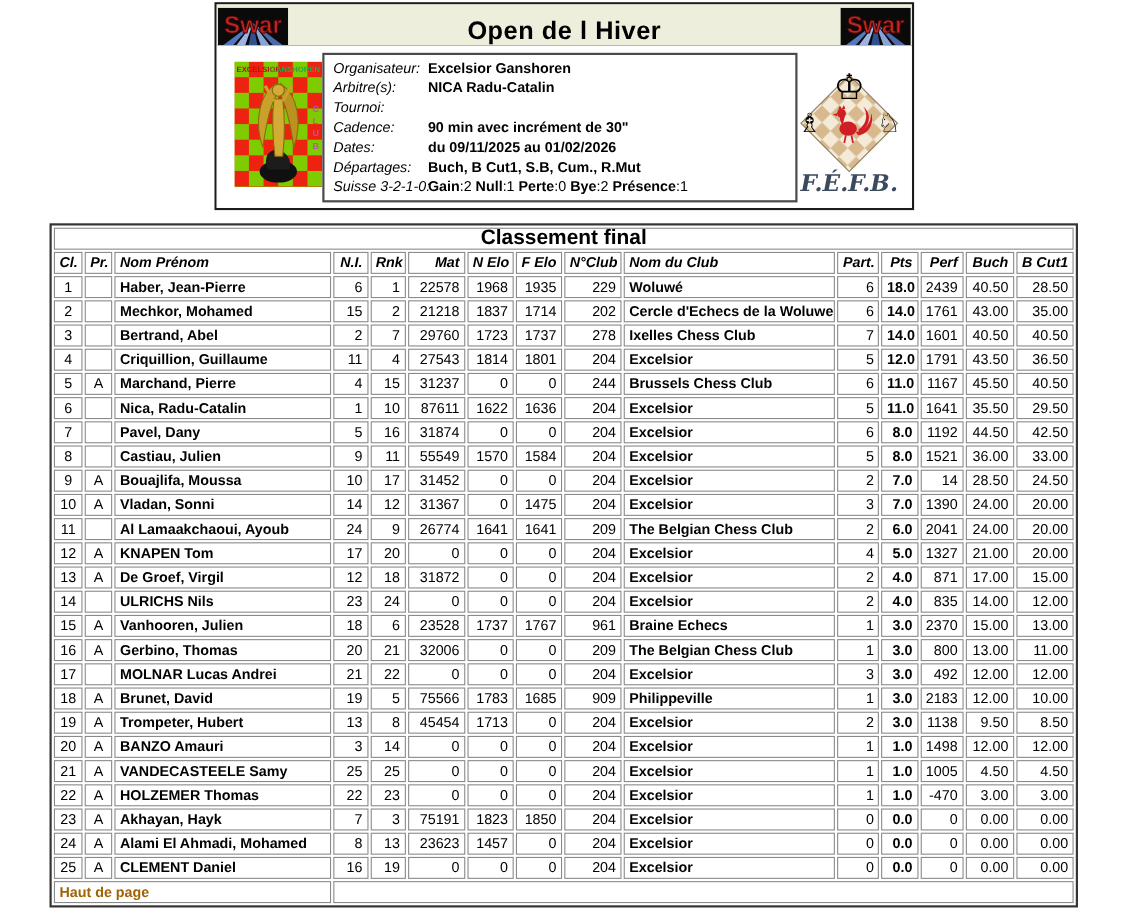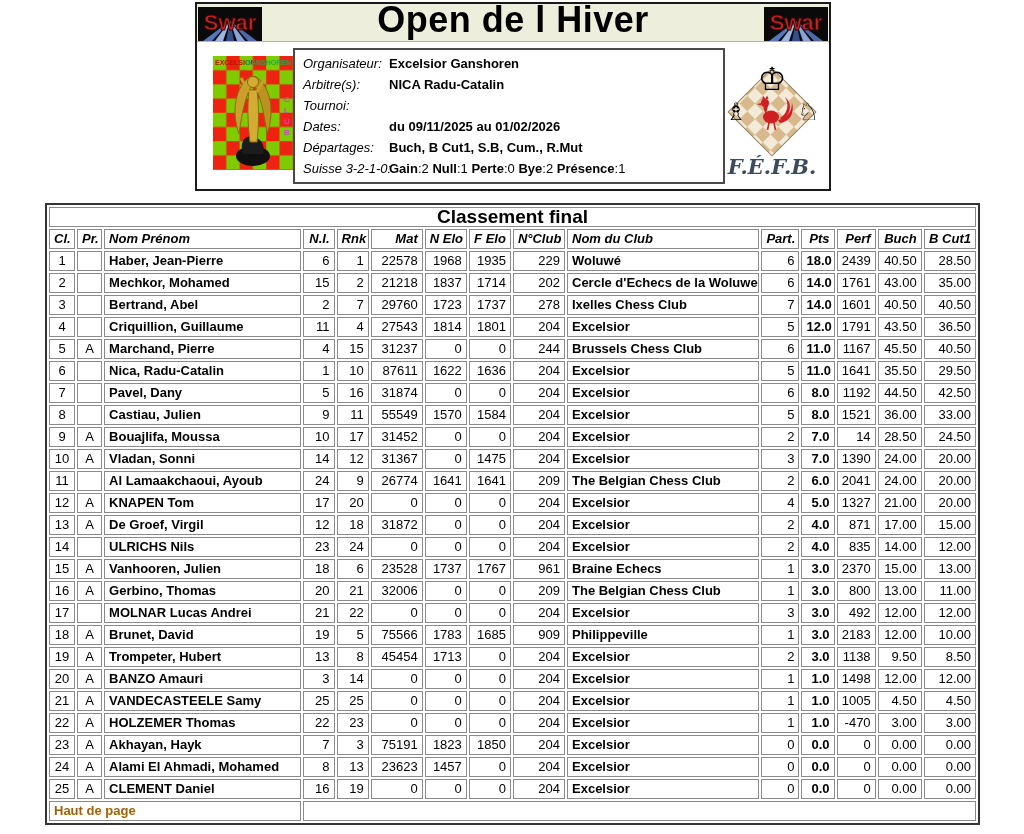--- a/index.html
+++ b/index.html
@@ -12,21 +12,21 @@
   
   .header-block {
     position:absolute; left:195px; top:2px; width:636px; height:189px;
     border:2px solid #1b1b1b; background:#fff;
   }
   .banner {
     height:38px; background:#eeeedd; border-bottom:1px solid #b5b5a5;
     display:flex; align-items:flex-end; justify-content:space-between;
     padding:0 1px;
   }
-  .main-title { font-size:36px; font-weight:bold; letter-spacing:0.5px; }
+  .main-title { font-size:23px; font-weight:bold; letter-spacing:0.5px; }
   .header-info { position:relative; height:147px; background:#fff; }
   .club-logo-wrap { position:absolute; left:16px; top:14px; }
   .info-box {
     position:absolute; left:96px; top:6px; width:432px; height:136px;
     border:2px solid #4a4a4a; padding:3px 6px 3px 8px;
     display:flex; flex-direction:column; justify-content:space-around;
   }
   .info-row { display:flex; font-size:13px; line-height:18px; white-space:nowrap; }
   .info-label { font-style:italic; width:86px; flex:0 0 86px; }
   .info-value { font-weight:bold; }
@@ -120,20 +120,24 @@
         <div class="info-row">
           <span class="info-label">Organisateur:</span>
           <span class="info-value">Excelsior Ganshoren</span>
         </div>
         <div class="info-row">
           <span class="info-label">Arbitre(s):</span>
           <span class="info-value">NICA Radu-Catalin</span>
         </div>
         <div class="info-row">
           <span class="info-label">Tournoi:</span>
+        </div>
+        <div class="info-row">
+          <span class="info-label">Cadence:</span>
+          <span class="info-value">90 min avec incrément de 30"</span>
         </div>
         <div class="info-row">
           <span class="info-label">Dates:</span>
           <span class="info-value">du 09/11/2025 au 01/02/2026</span>
         </div>
         <div class="info-row">
           <span class="info-label">Départages:</span>
           <span class="info-value">Buch, B Cut1, S.B, Cum., R.Mut</span>
         </div>
         <div class="info-row">

